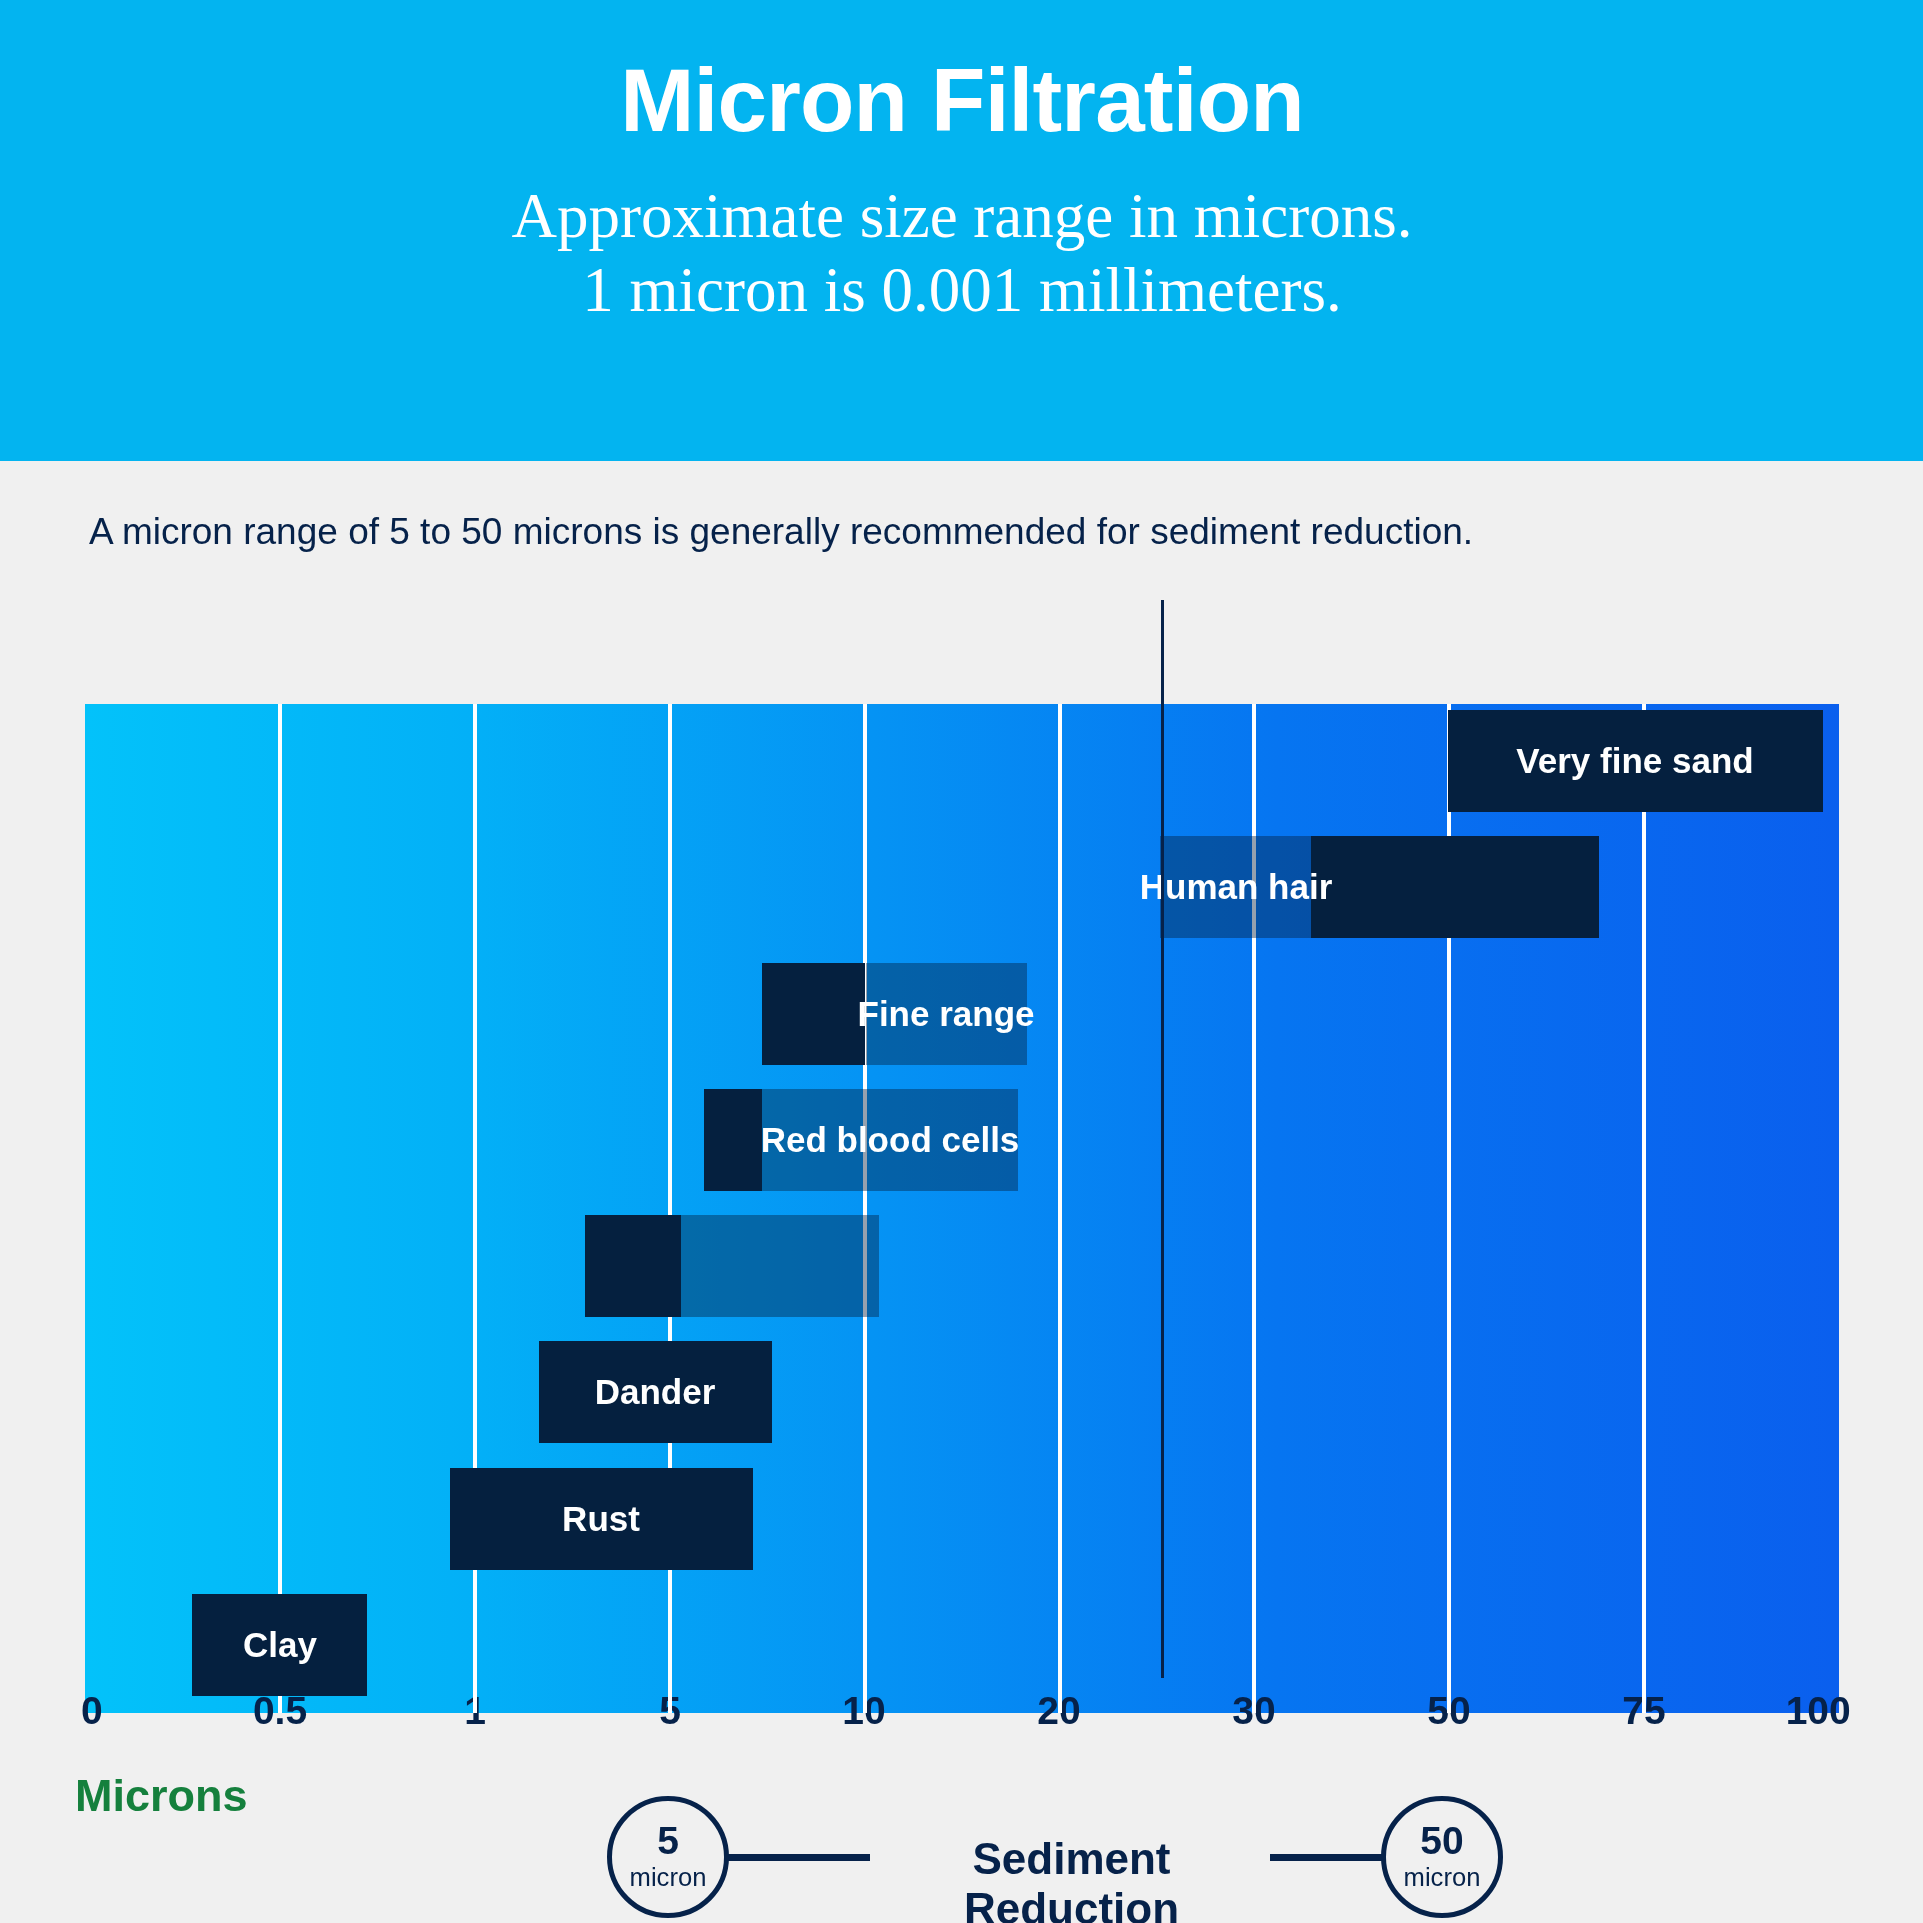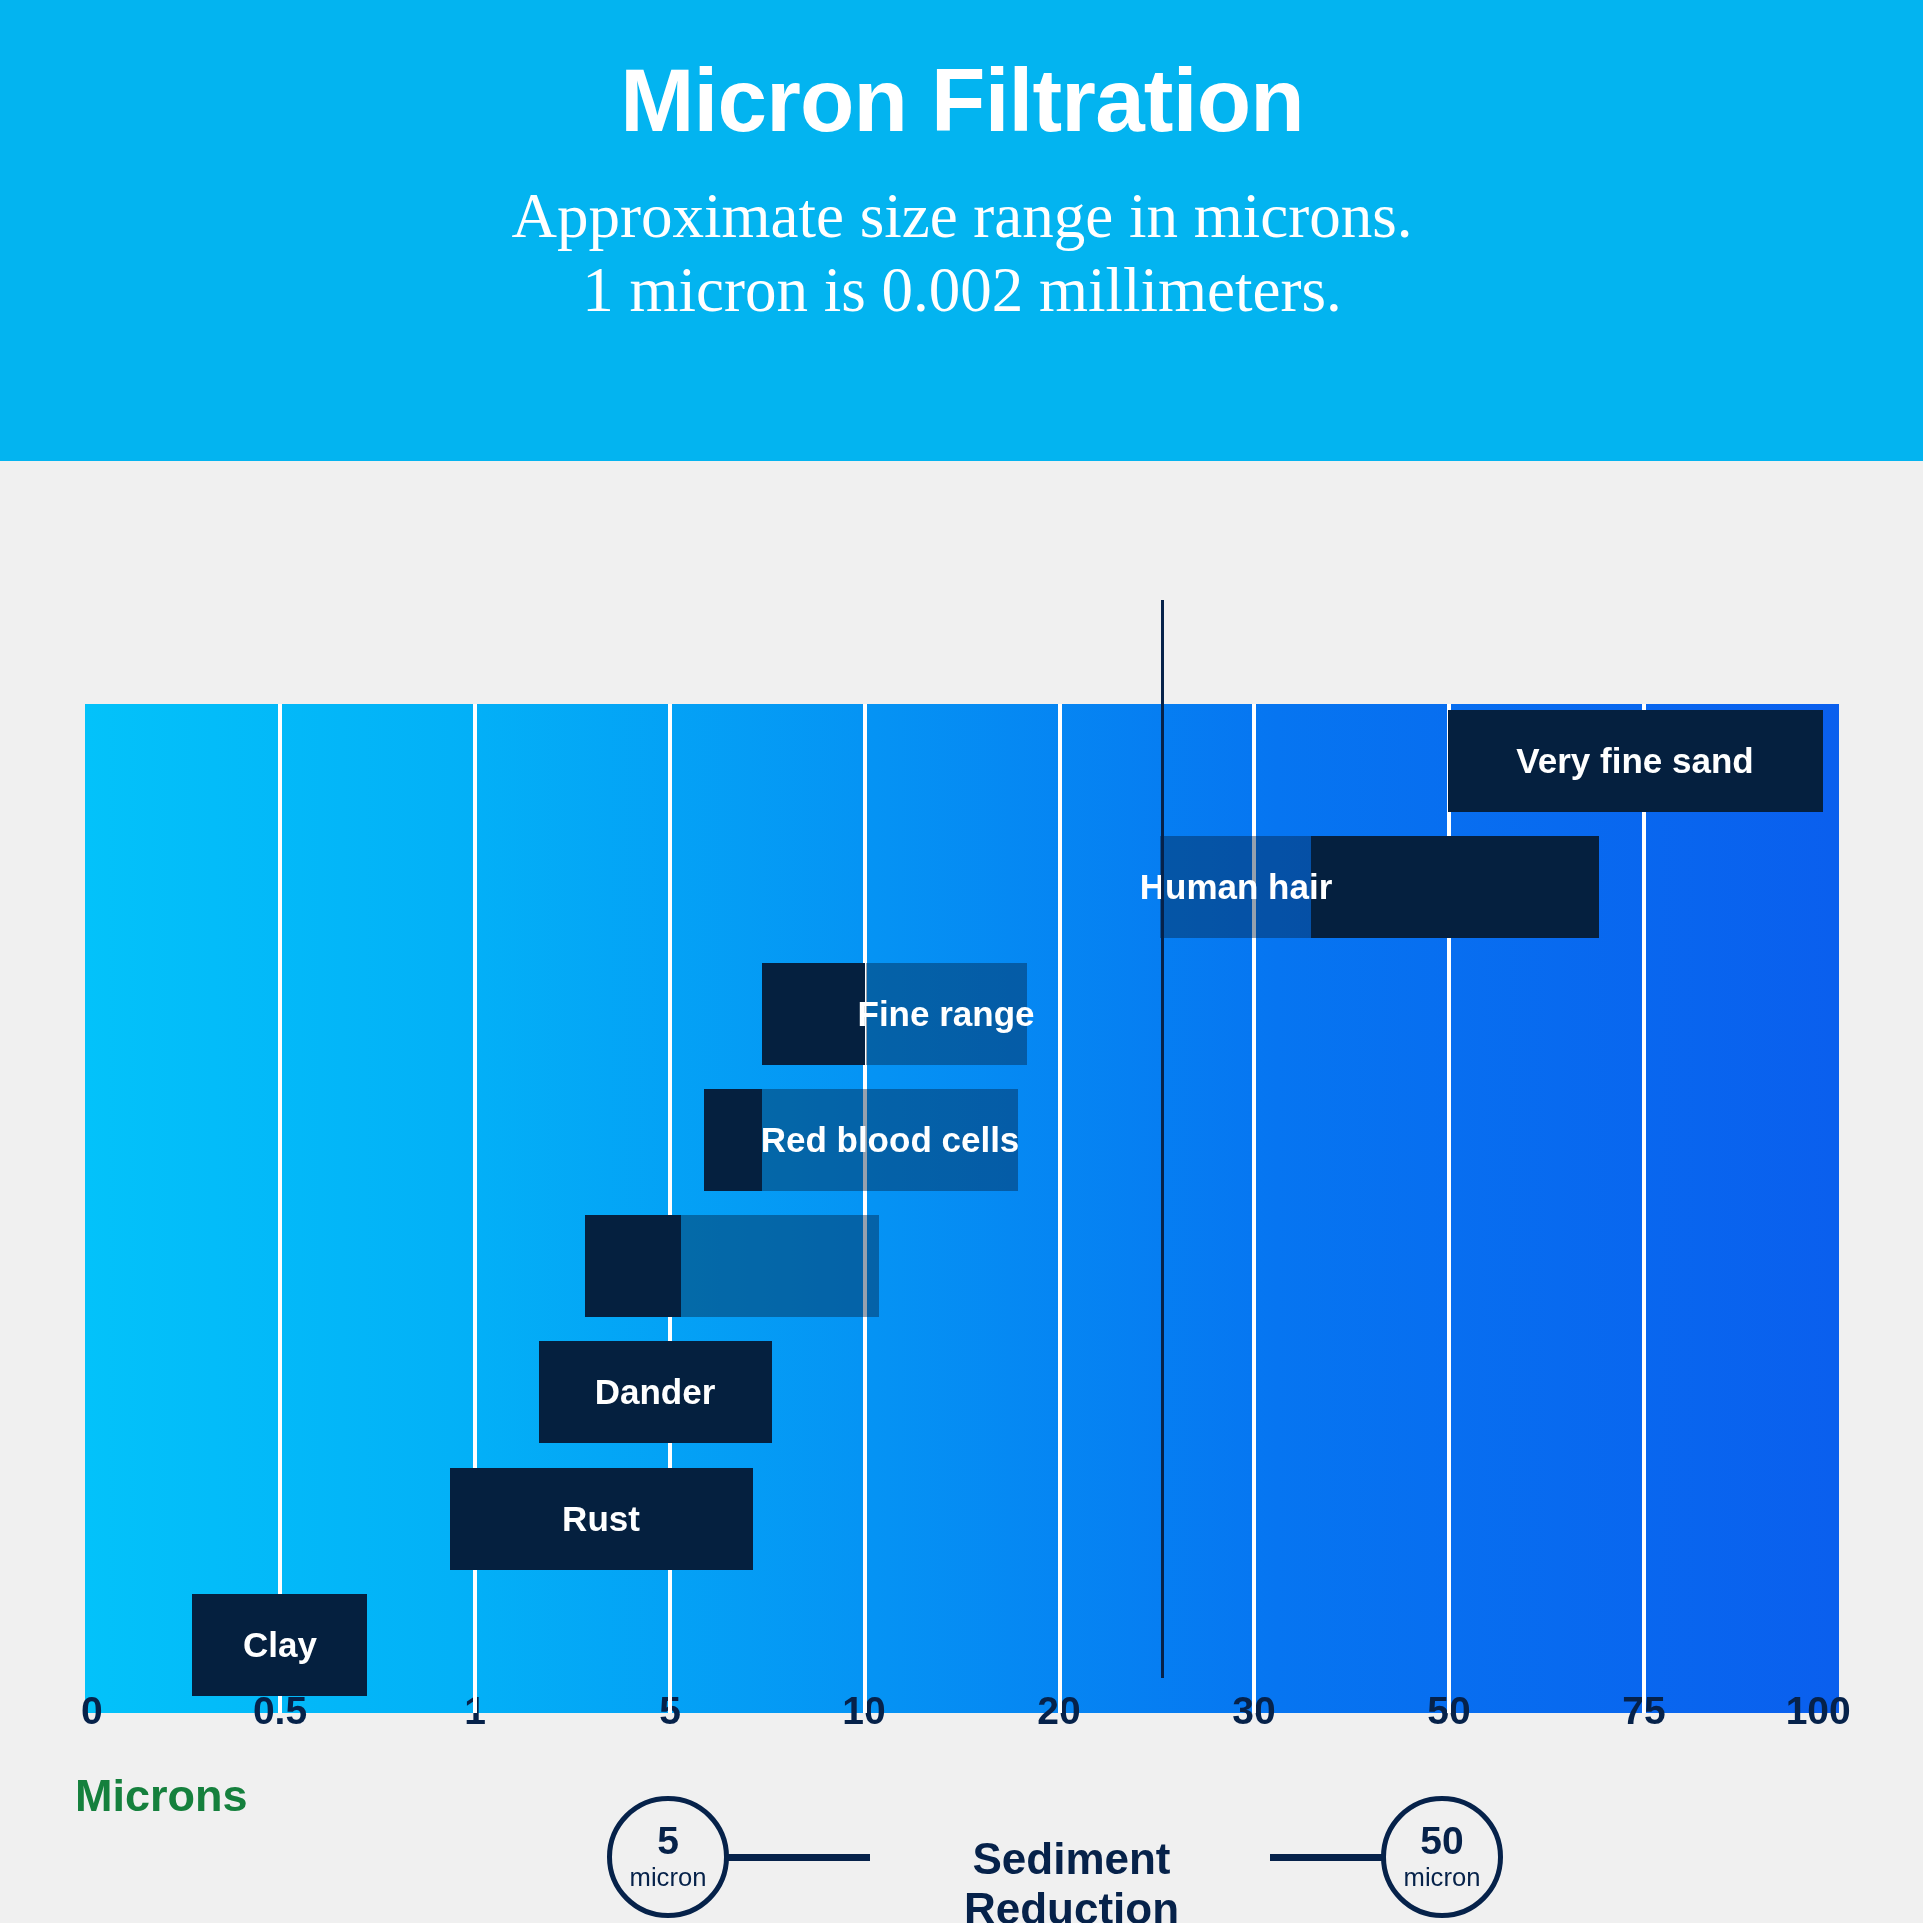--- a/index.html
+++ b/index.html
@@ -245,24 +245,25 @@
 </style>
 </head>
 <body>
 
 <div class="page">
 
   <div class="header">
     <div class="header-title">Micron Filtration</div>
     <div class="header-sub">
       <div>Approximate size range in microns.</div>
-      <div>1 micron is 0.002 millimeters.</div>
+      <div>1 micron is 0.001 millimeters.</div>
     </div>
   </div>
 
+  <div class="note">A micron range of 5 to 50 microns is generally recommended for sediment reduction.</div>
 
   <div class="divider-vert"></div>
 
   <div class="chart" id="chart">
       <div class="gridline" style="left: 193px;"></div>
       <div class="gridline" style="left: 388px;"></div>
       <div class="gridline" style="left: 583px;"></div>
       <div class="gridline" style="left: 778px;"></div>
       <div class="gridline" style="left: 973px;"></div>
       <div class="gridline" style="left: 1167px;"></div>

